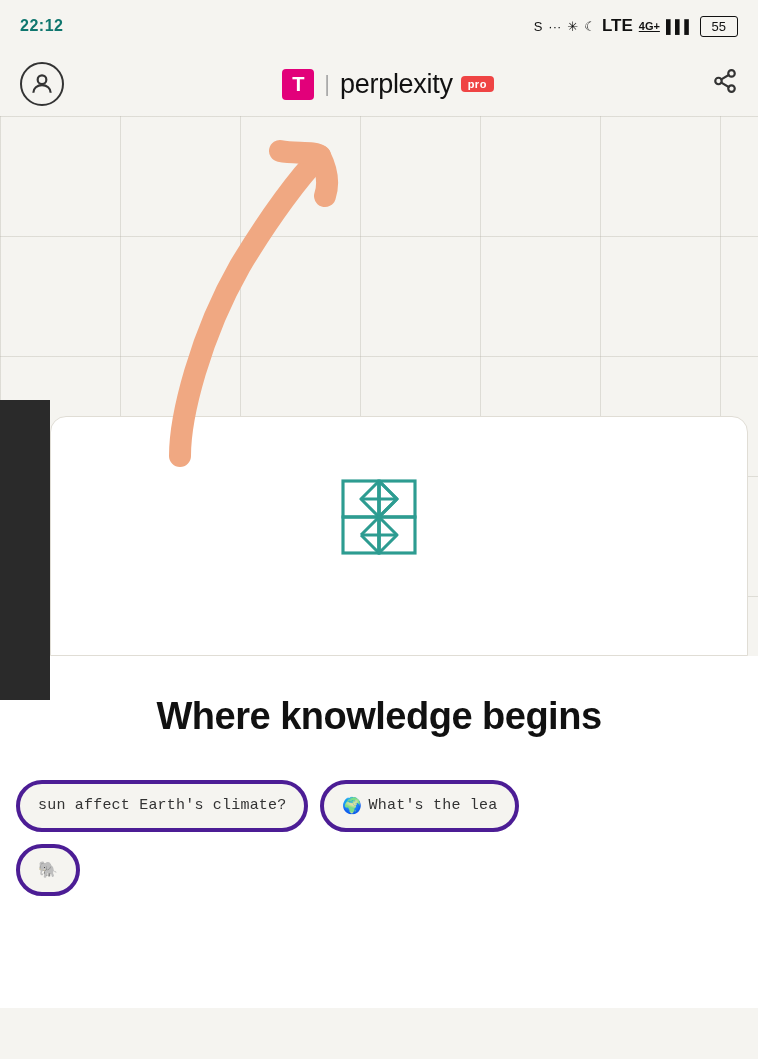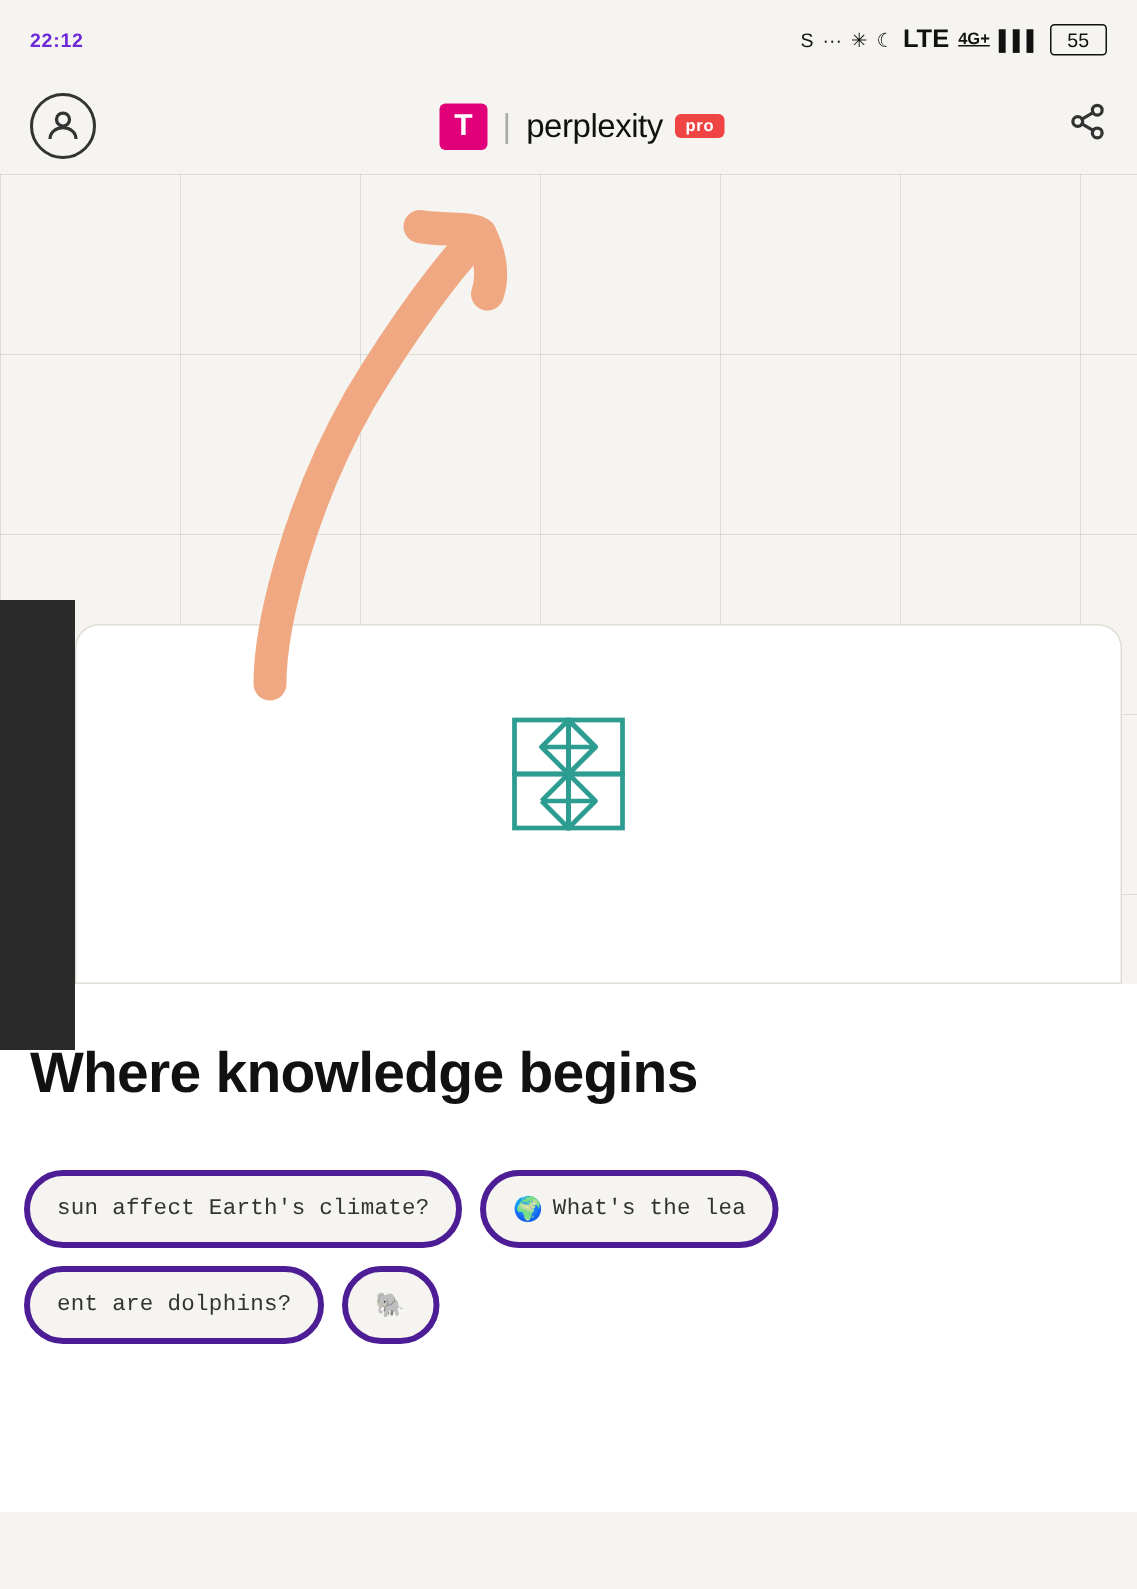--- a/index.html
+++ b/index.html
@@ -22,23 +22,23 @@
     .status-bar {
       display: flex;
       justify-content: space-between;
       align-items: center;
       padding: 8px 20px 8px 20px;
       background: #f5f4f0;
       height: 52px;
     }
 
     .status-time {
-      font-size: 13px;
+      font-size: 16px;
       font-weight: 600;
-      color: #6d28d9;
+      color: #0f766e;
       letter-spacing: 0.5px;
     }
 
     .status-icons {
       display: flex;
       align-items: center;
       gap: 6px;
       font-size: 14px;
       color: #111;
     }
@@ -96,21 +96,21 @@
       border-radius: 4px;
     }
 
     .divider-logo {
       color: #aaa;
       font-size: 22px;
       margin: 0 2px;
     }
 
     .perplexity-text {
-      font-size: 22px;
+      font-size: 27px;
       font-weight: 500;
       color: #111;
       letter-spacing: -0.3px;
     }
 
     .pro-badge {
       background: #ef4444;
       color: white;
       font-size: 11px;
       font-weight: 700;
@@ -177,20 +177,21 @@
       bottom: 0;
       background: white;
       border-radius: 16px 16px 0 0;
       border: 1px solid #e0ddd5;
       z-index: 1;
     }
 
     
     .tagline-section {
       display: flex;
+      justify-content: center;
       align-items: center;
       padding: 40px 20px 20px;
       background: white;
       margin-top: -2px;
     }
 
     .tagline {
       font-size: 38px;
       font-weight: 600;
       color: #111;
@@ -338,23 +339,20 @@
       <span>sun affect Earth's climate?</span>
     </div>
     <div class="suggestion-pill">
       <span class="pill-emoji">🌍</span>
       <span>What's the lea</span>
     </div>
   </div>
 
   <div class="suggestion-row">
     <div class="suggestion-pill">
-      <span>ent are dolphins?</span>
-    </div>
-    <div class="suggestion-pill">
       <span class="pill-emoji">🐘</span>
     </div>
   </div>
 
 
 </div>
 
 <div class="left-strip"></div>
 
 <div class="bottom-area"></div>

